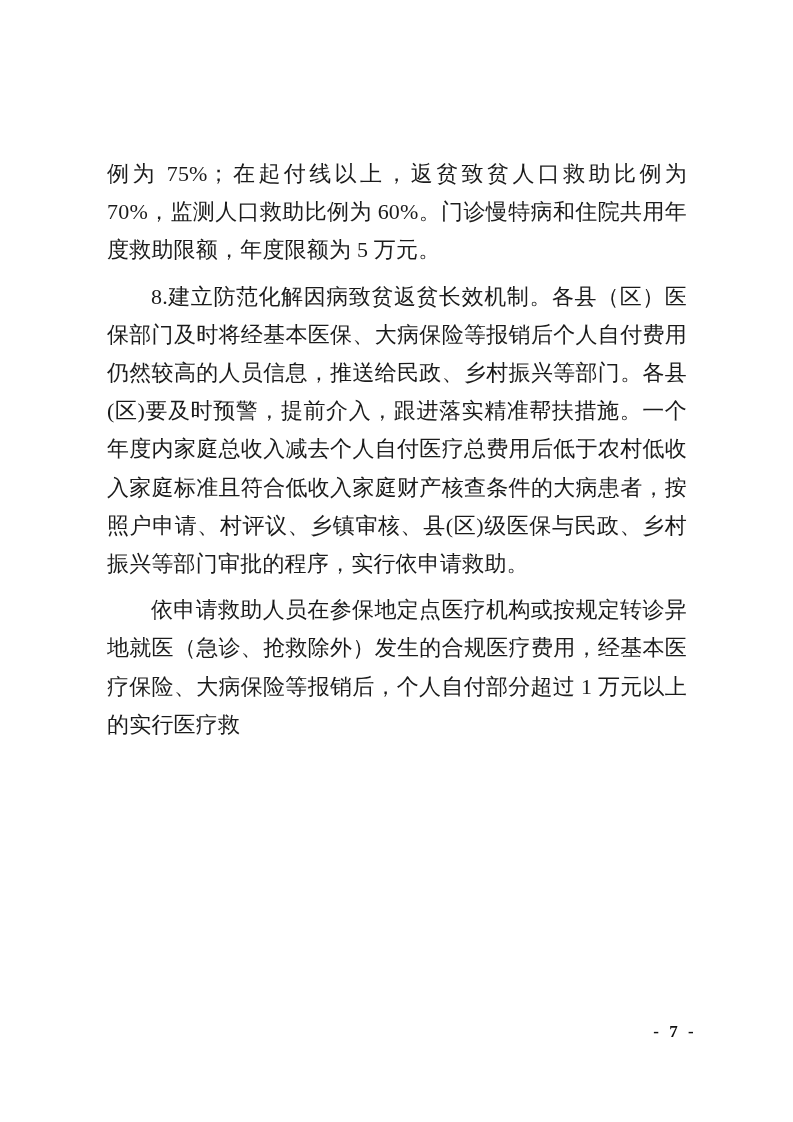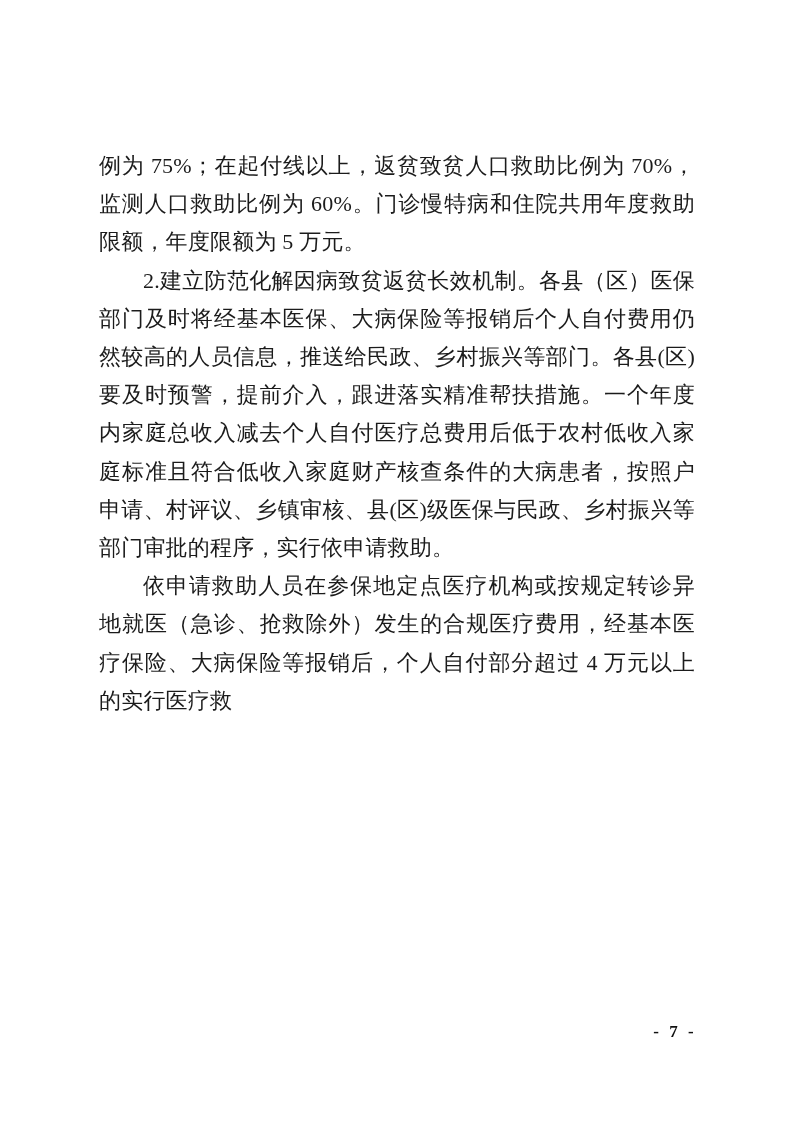--- a/index.html
+++ b/index.html
@@ -19,21 +19,21 @@
     position: absolute;
     left: 99px;
     top: 147px;
     width: 596px;
     font-size: 22px;
     line-height: 38.2px;
     color: #1b1b1b;
     letter-spacing: 0.2px;
   }
   .paragraph {
-    margin: 0;
+    margin: 8px;
     text-align: justify;
     text-justify: inter-ideograph;
   }
   .paragraph.indent {
     text-indent: 2em;
   }
   .page-number {
     position: absolute;
     left: 620px;
     top: 1022px;
@@ -47,19 +47,19 @@
   }
 </style>
 </head>
 <body>
 
 <div class="page-sheet">
 
   <div class="text-block">
 
   <p class="paragraph">例为 75%；在起付线以上，返贫致贫人口救助比例为 70%，监测人口救助比例为 60%。门诊慢特病和住院共用年度救助限额，年度限额为 5 万元。</p>
-      <p class="paragraph indent">2.建立防范化解因病致贫返贫长效机制。各县（区）医保部门及时将经基本医保、大病保险等报销后个人自付费用仍然较高的人员信息，推送给民政、乡村振兴等部门。各县(区)要及时预警，提前介入，跟进落实精准帮扶措施。一个年度内家庭总收入减去个人自付医疗总费用后低于农村低收入家庭标准且符合低收入家庭财产核查条件的大病患者，按照户申请、村评议、乡镇审核、县(区)级医保与民政、乡村振兴等部门审批的程序，实行依申请救助。</p>
-      <p class="paragraph indent">依申请救助人员在参保地定点医疗机构或按规定转诊异地就医（急诊、抢救除外）发生的合规医疗费用，经基本医疗保险、大病保险等报销后，个人自付部分超过 4 万元以上的实行医疗救</p>
+      <p class="paragraph indent">8.建立防范化解因病致贫返贫长效机制。各县（区）医保部门及时将经基本医保、大病保险等报销后个人自付费用仍然较高的人员信息，推送给民政、乡村振兴等部门。各县(区)要及时预警，提前介入，跟进落实精准帮扶措施。一个年度内家庭总收入减去个人自付医疗总费用后低于农村低收入家庭标准且符合低收入家庭财产核查条件的大病患者，按照户申请、村评议、乡镇审核、县(区)级医保与民政、乡村振兴等部门审批的程序，实行依申请救助。</p>
+      <p class="paragraph indent">依申请救助人员在参保地定点医疗机构或按规定转诊异地就医（急诊、抢救除外）发生的合规医疗费用，经基本医疗保险、大病保险等报销后，个人自付部分超过 1 万元以上的实行医疗救</p>
     </div>
 
   <div class="page-number">- 7 -</div>
 
 </div>
 
 </body></html>

